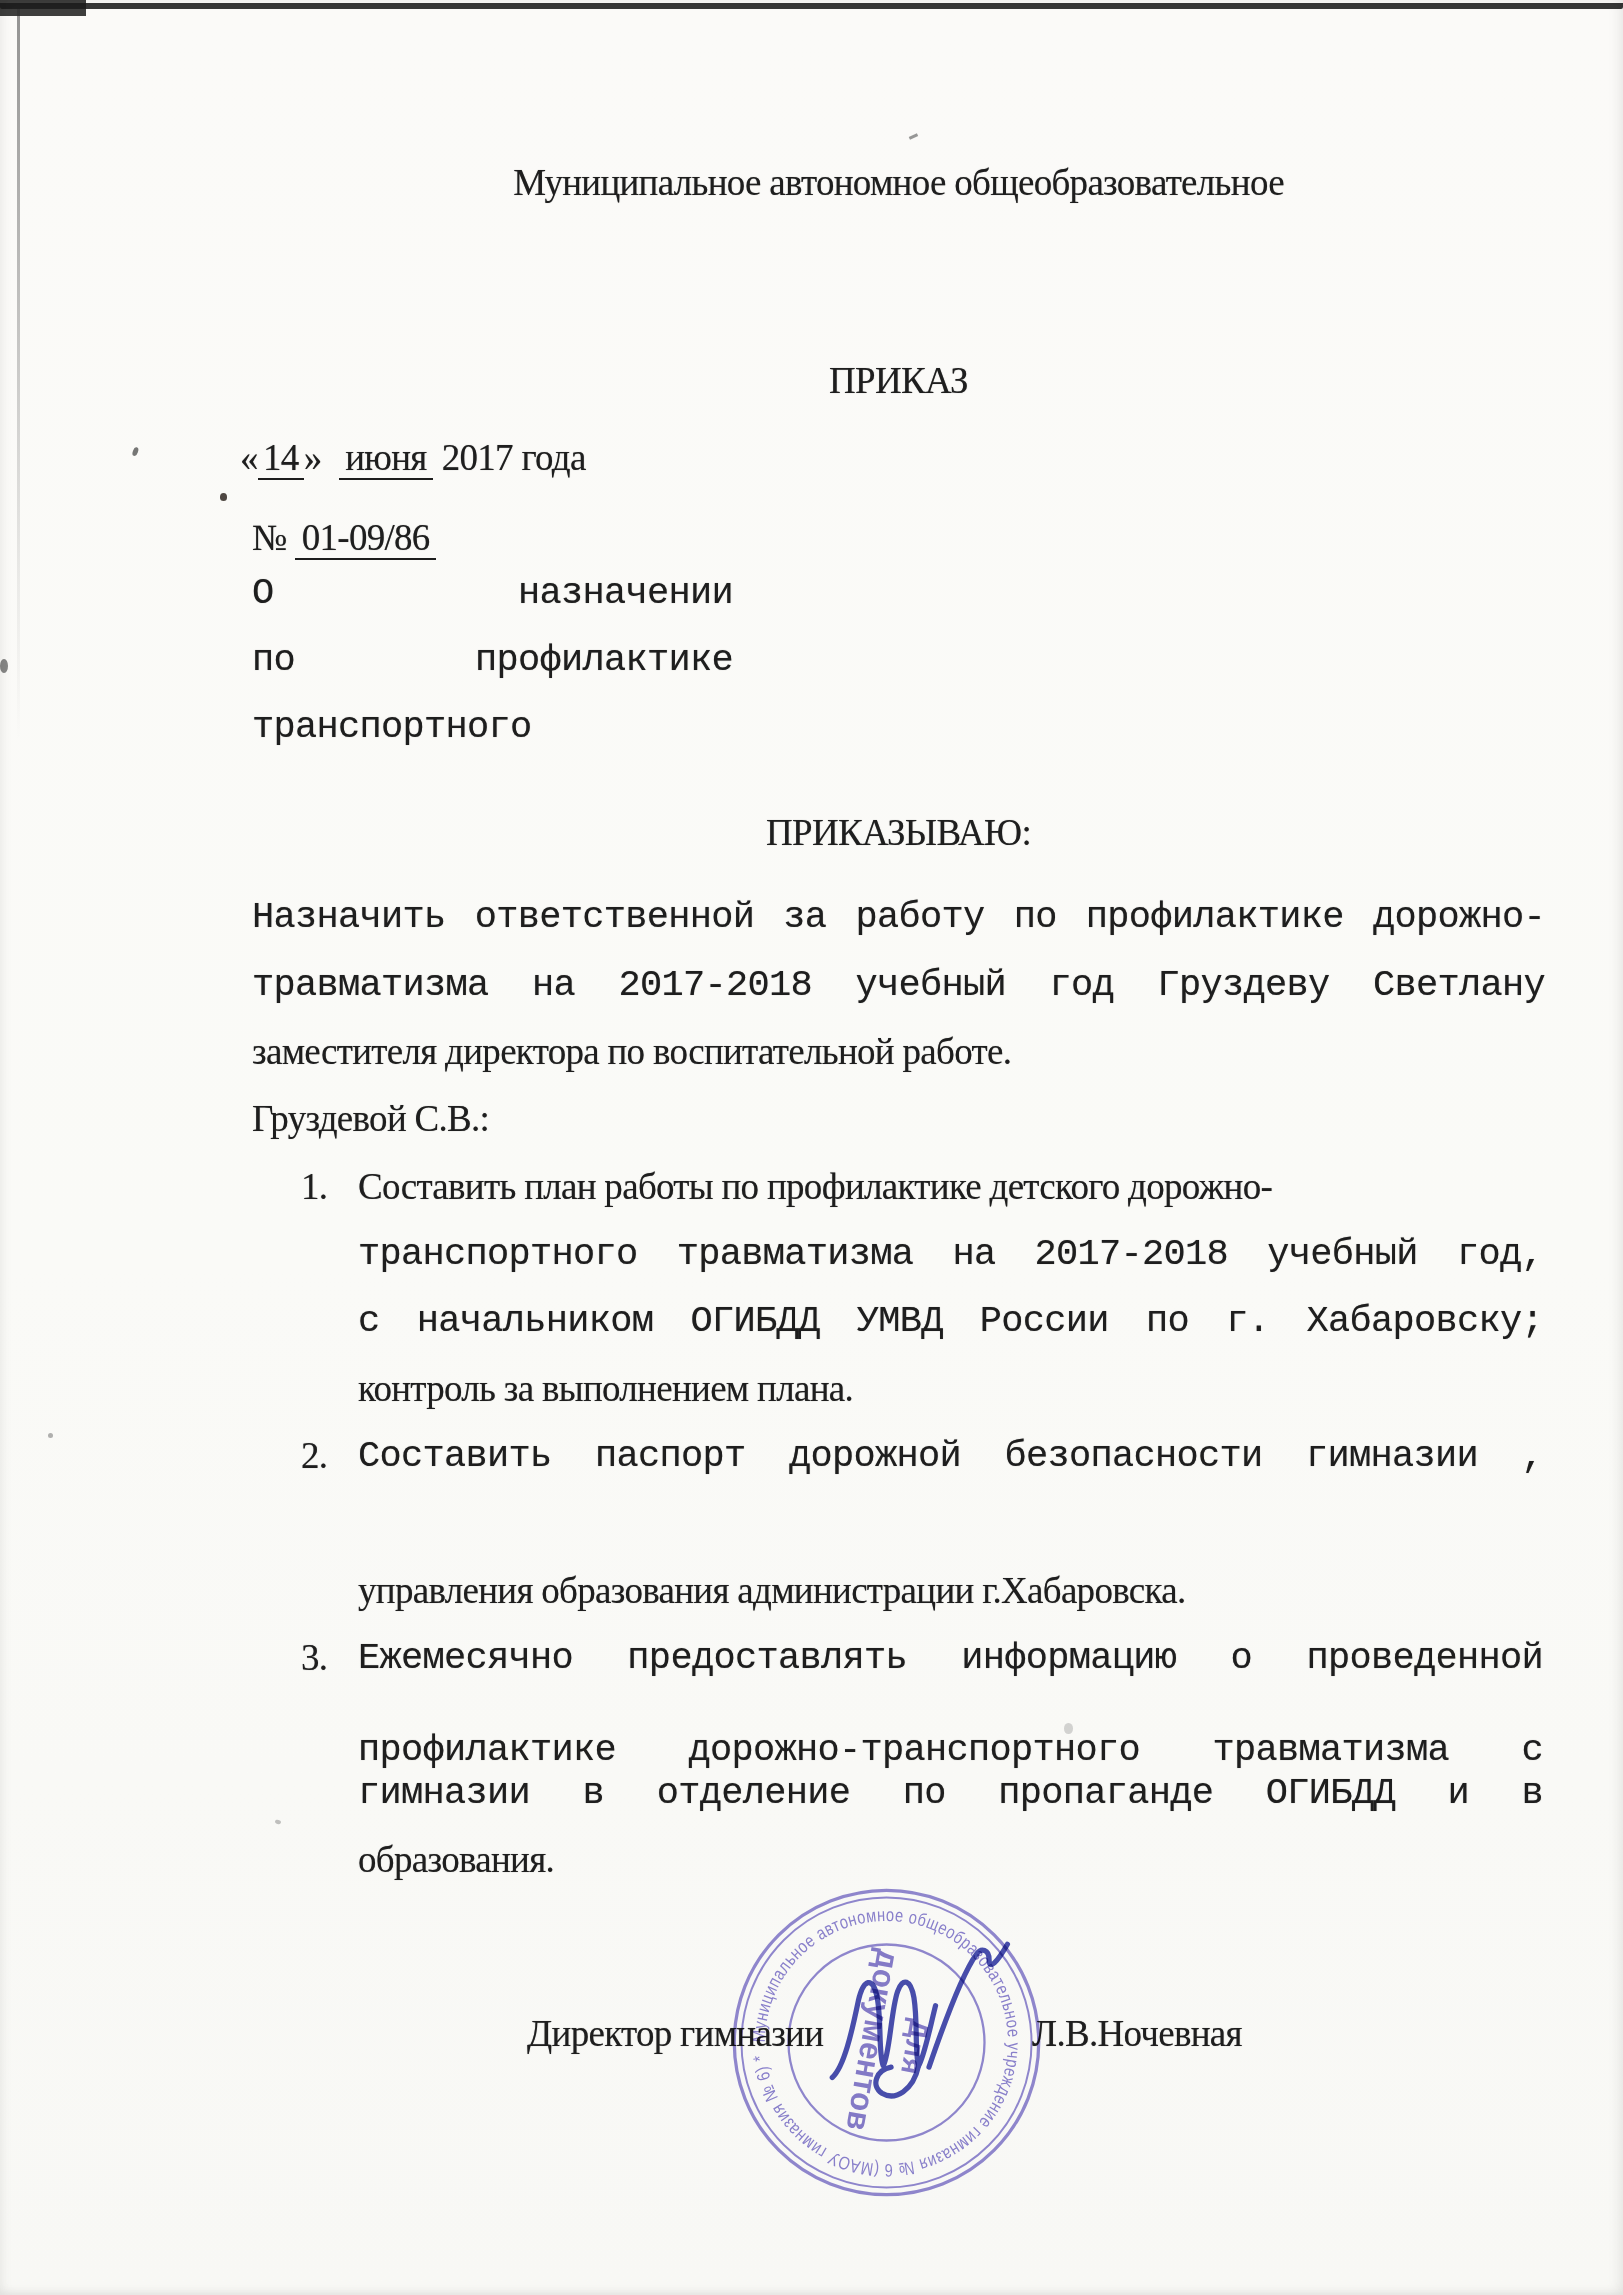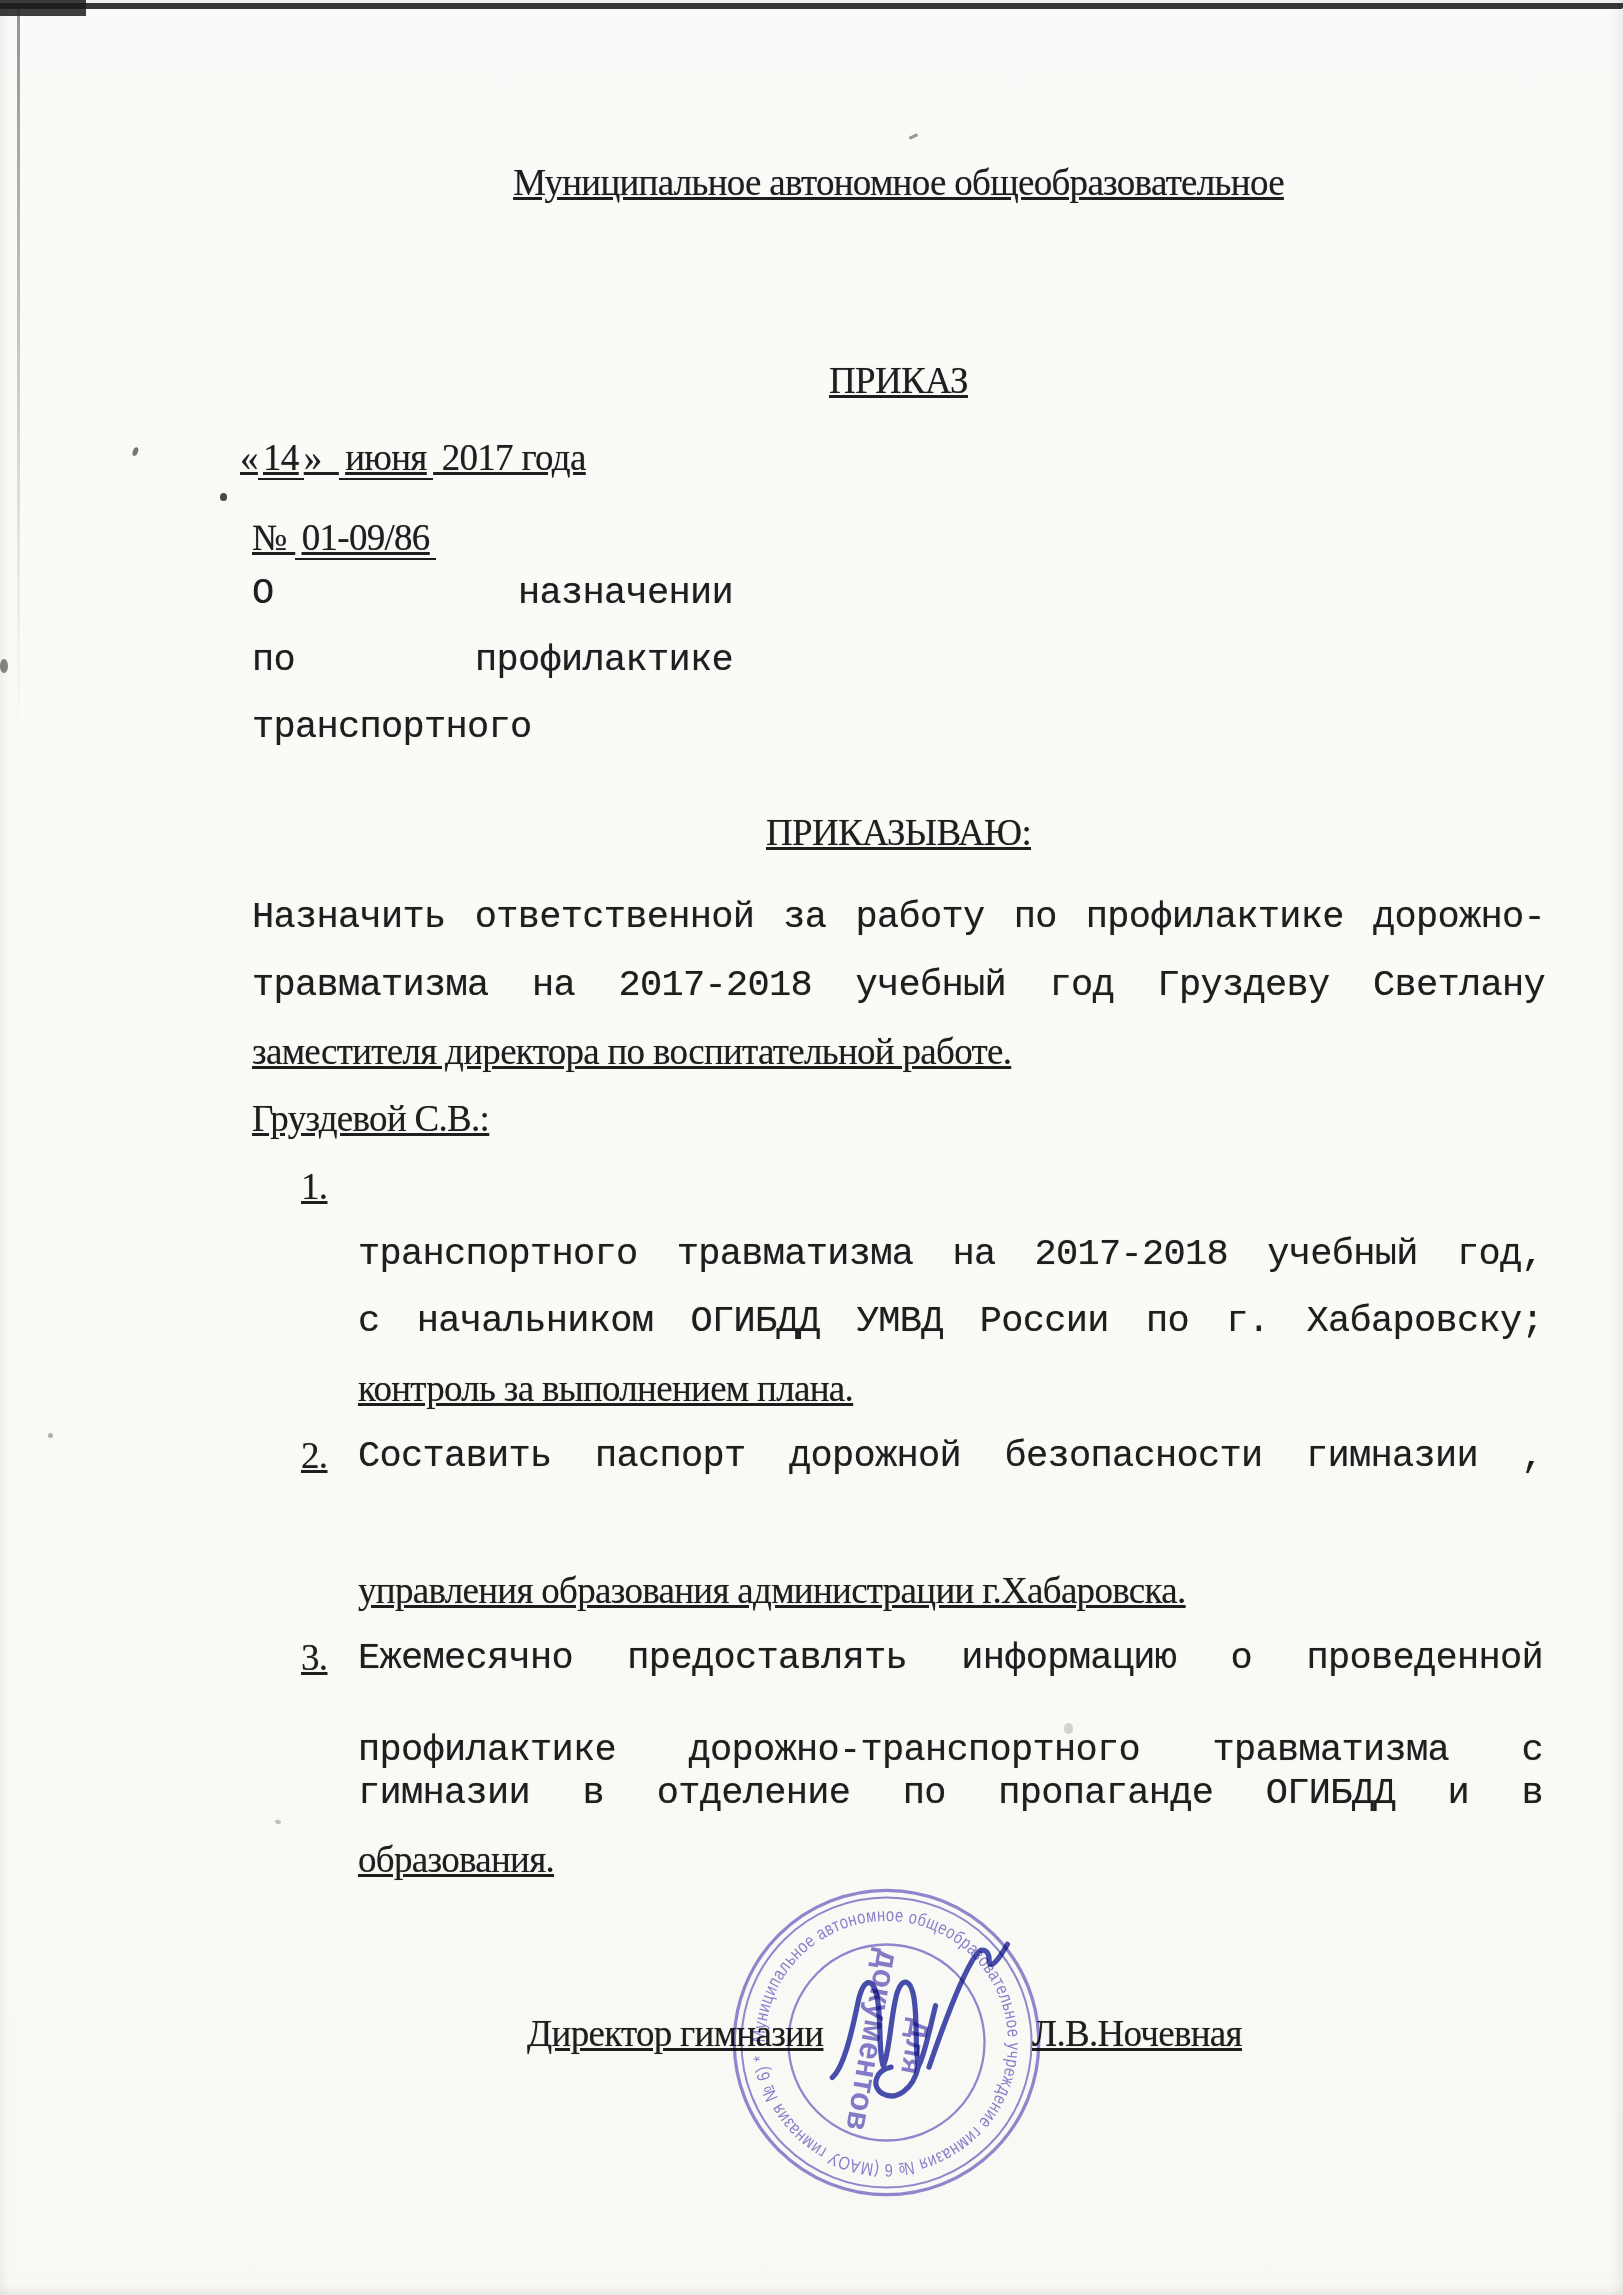--- a/index.html
+++ b/index.html
@@ -11,21 +11,21 @@
   }
   .page::after{
     content:""; position:absolute; inset:0; pointer-events:none; z-index:6;
     box-shadow: inset -5.9px 0 10.5px rgba(0,0,0,.05), inset 5.9px 0 9.2px rgba(0,0,0,.03), inset 0 -4.6px 8.5px rgba(0,0,0,.04);
   }
   .t{
     position:absolute; height:68px; line-height:68px; font-size:37px;
     letter-spacing:-0.7px; z-index:1;
     text-shadow:0 0 0.8px rgba(30,30,30,.55);
   }
-  .p{ white-space:pre;text-decoration:underline; }
+  .p{ white-space:pre; }
   .j{ white-space:normal; text-align:justify; text-align-last:justify; overflow:hidden;font-family:Liberation Mono, monospace; }
   .full{ left:252px; width:1293px; }
   .subj{ left:252px; width:481px; }
   .cont{ left:358px; width:1185px; }
   .num{ left:301px; width:58px; }
   .center{ left:252px; width:1293px; text-align:center; text-align-last:center; }
   .ul{ border-bottom:2.6px solid #1d1d1d; padding:0 6.5px; }
   .ul-tight{ border-bottom:2.6px solid #1d1d1d; padding:0 5.2px; }
 
   
@@ -57,20 +57,21 @@
   <div class="t j subj" style="top:693px">транспортного профилактике</div>
 
   <div class="t p center" style="top:799px">ПРИКАЗЫВАЮ:</div>
 
   <div class="t j full" style="top:883px">Назначить ответственной за работу по профилактике дорожно-транспортного</div>
   <div class="t j full" style="top:951px">травматизма  на 2017-2018 учебный год Груздеву Светлану Валентиновну,</div>
   <div class="t p full" style="top:1018px">заместителя директора по воспитательной работе.</div>
   <div class="t p full" style="top:1085px">Груздевой С.В.:</div>
 
   <div class="t p num" style="top:1153px">1.</div>
+  <div class="t p cont" style="top:1153px">Составить план работы по профилактике детского дорожно-</div>
   <div class="t j cont" style="top:1220px">транспортного травматизма на 2017-2018  учебный год, согласовать его</div>
   <div class="t j cont" style="top:1287px">с начальником ОГИБДД УМВД России по г. Хабаровску; осуществлять</div>
   <div class="t p cont" style="top:1355px">контроль за выполнением плана.</div>
 
   <div class="t p num" style="top:1422px">2.</div>
   <div class="t j cont" style="top:1422px">Составить паспорт дорожной безопасности гимназии , согласовать его</div>
   <div class="t p cont" style="top:1557px">управления образования администрации г.Хабаровска.</div>
 
   <div class="t p num" style="top:1624px">3.</div>
   <div class="t j cont" style="top:1624px">Ежемесячно предоставлять информацию о проведенной работе по</div>

